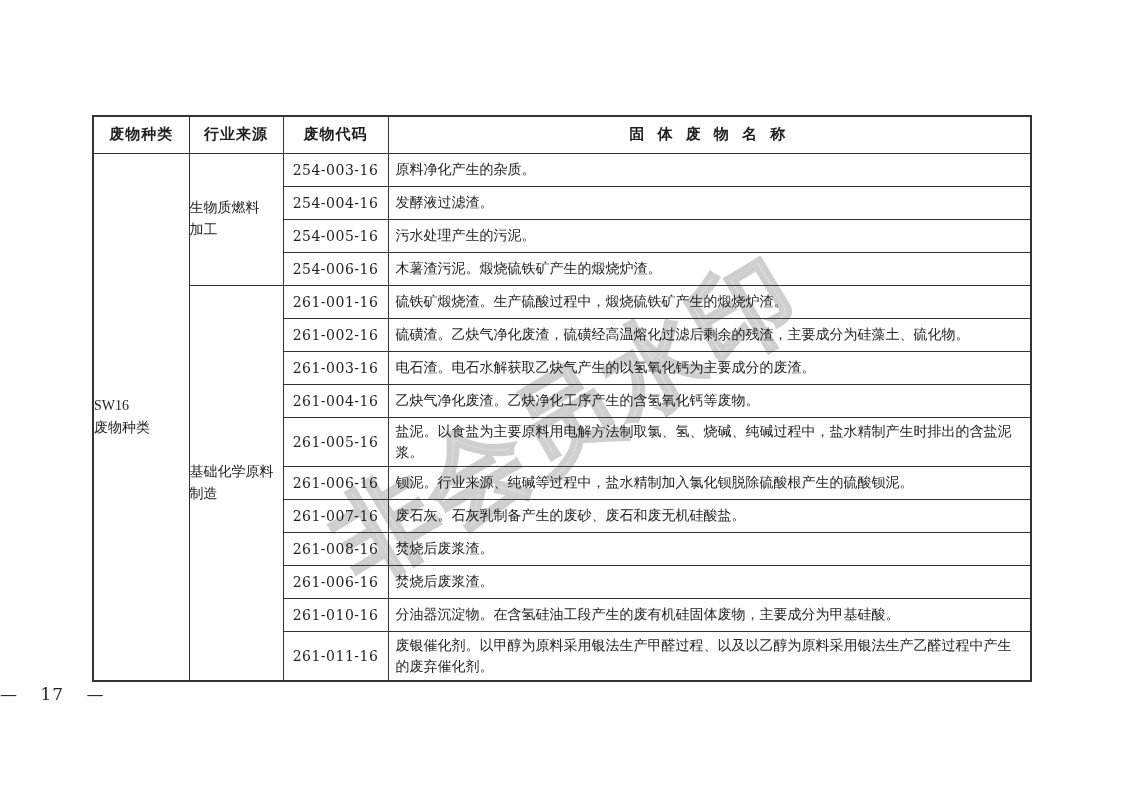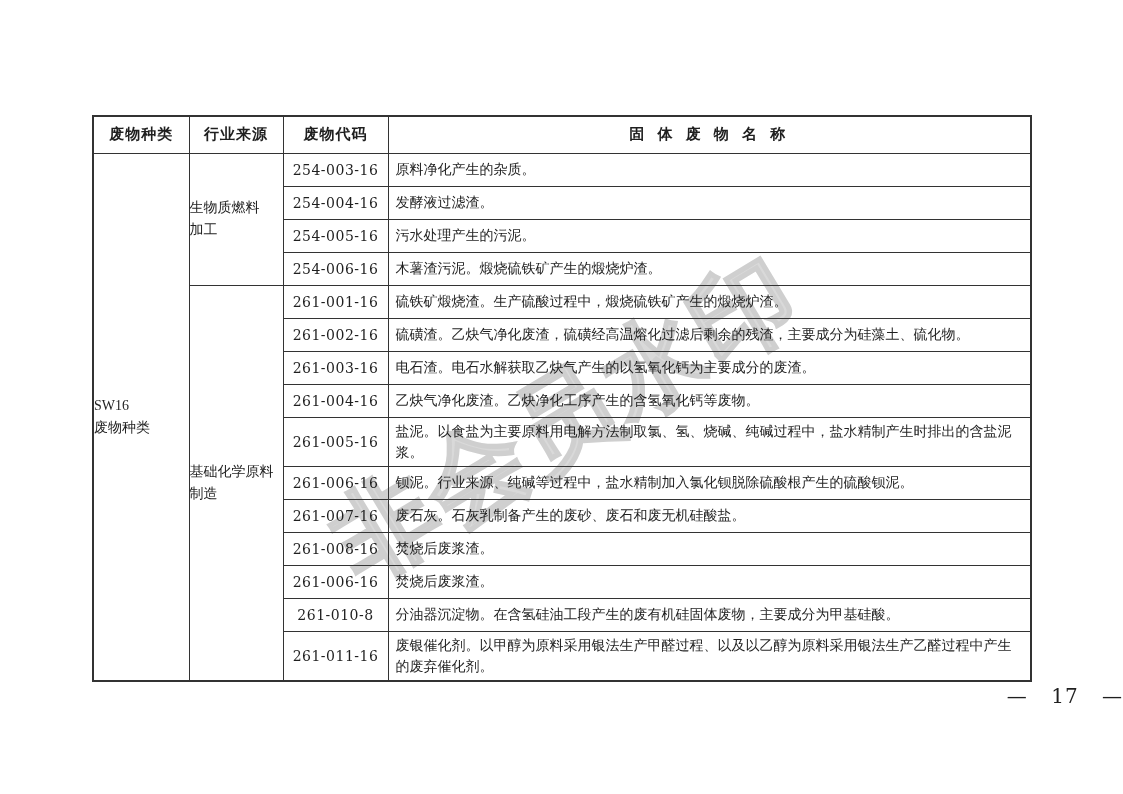--- a/index.html
+++ b/index.html
@@ -65,22 +65,22 @@
     text-align:left;
     padding:3px 6px 3px 7px;
     line-height:21px;
   }
 
   
   .page-number{
     position:absolute;
     left:0;right:0;
     top:684px;
-    text-align:right;
-    font-size:20px;
+    text-align:left;
+    font-size:17px;
     word-spacing:16px;
     letter-spacing:1px;
     z-index:1;
   }
 </style>
 </head>
 <body>
 
 <div class="page">
 
@@ -160,21 +160,21 @@
         </tr>
         <tr>
           <td class="code-cell">261-008-16</td>
           <td class="name-cell">焚烧后废浆渣。</td>
         </tr>
         <tr>
           <td class="code-cell">261-006-16</td>
           <td class="name-cell">焚烧后废浆渣。</td>
         </tr>
         <tr>
-          <td class="code-cell">261-010-8</td>
+          <td class="code-cell">261-010-16</td>
           <td class="name-cell">分油器沉淀物。在含氢硅油工段产生的废有机硅固体废物，主要成分为甲基硅酸。</td>
         </tr>
         <tr>
           <td class="code-cell">261-011-16</td>
           <td class="name-cell">废银催化剂。以甲醇为原料采用银法生产甲醛过程、以及以乙醇为原料采用银法生产乙醛过程中产生的废弃催化剂。</td>
         </tr>
       </tbody>
   </table>
 
   <div class="page-number">— 17 —</div>

